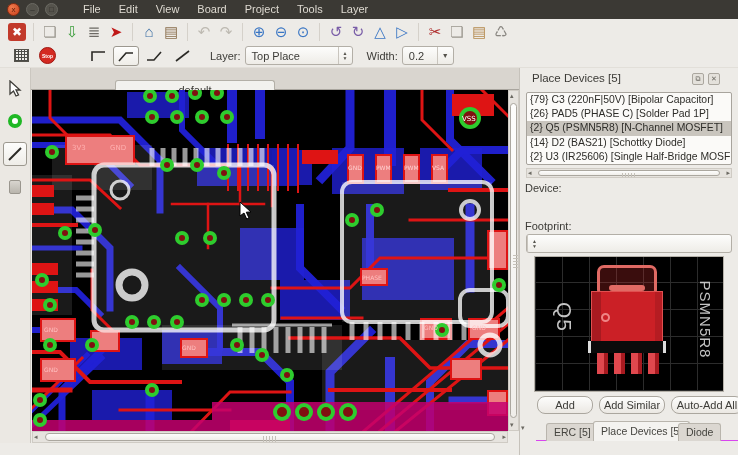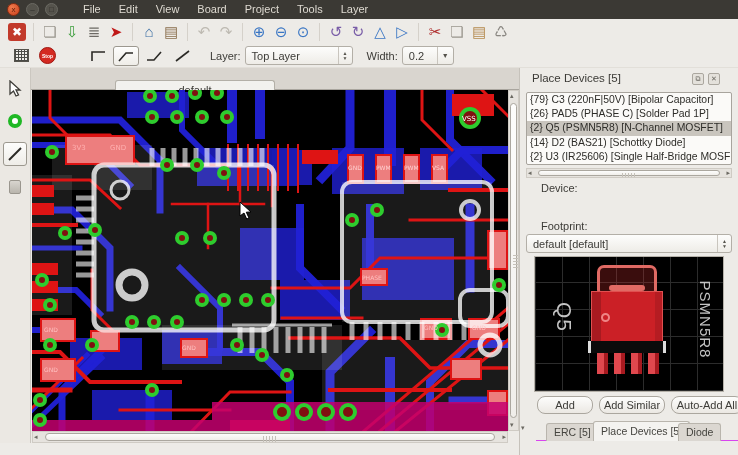--- a/index.html
+++ b/index.html
@@ -59,21 +59,21 @@
      background-image:repeating-linear-gradient(0deg,#C5C1B9 0 1px,transparent 1px 3px); }
 
   
   .panel { position:absolute; left:519px; top:68px; width:219px; height:387px; background:#EDEBE7; border-left:1px solid #C6C2BB; }
   .panel-title { position:absolute; left:12px; top:4px; font-size:11.5px; color:#3C3B37; }
   .panel-btn { position:absolute; top:5px; width:12px; height:12px; border:1px solid #ABA79F; border-radius:2px; background:#E4E1DB; color:#6B6962; font-size:7px; line-height:10px; text-align:center; }
   .list { position:absolute; left:6px; top:24px; width:206px; height:73px; background:#FBFAF8; border:1px solid #A8A49D; border-radius:2px; overflow:hidden; }
   .lrow { height:14.2px; line-height:14.2px; font-size:10.4px; padding-left:3px; white-space:nowrap; color:#2E2D29; }
   .lrow.selected { background:#C9C5BE; }
   .listscroll { position:absolute; left:6px; top:100px; width:206px; height:10px; }
-  .flabel { position:absolute; left:21px; font-size:11px; }
+  .flabel { position:absolute; left:5px; font-size:11px; }
   .fcombo { position:absolute; left:6px; width:206px; }
   .preview { position:absolute; left:14px; top:188px; width:190px; height:136px; background:#000; border:1px solid #B5B1A9; overflow:hidden; }
   .pgrid { position:absolute; inset:0;
      background-image: repeating-linear-gradient(0deg,#2C2C2C 0 1px,transparent 1px 27px), repeating-linear-gradient(90deg,#2C2C2C 0 1px,transparent 1px 27px); }
   .refdes { position:absolute; left:14px; top:48px; color:#C4C4C4; font-size:21px; transform:rotate(90deg); transform-origin:center; letter-spacing:1px; }
   .partname { position:absolute; right:-22px; top:54px; color:#C4C4C4; font-size:15px; transform:rotate(90deg); transform-origin:center; letter-spacing:1px; }
   .pk-tab { position:absolute; left:62px; top:8px; width:60px; height:32px; border:3px solid #E06A64; border-radius:7px; background:rgba(210,45,45,.28); }
   .pk-tabbar { position:absolute; left:74px; top:28px; width:36px; height:6px; background:#E06A64; border-radius:3px; }
   .pk-body { position:absolute; left:56px; top:34px; width:72px; height:52px; background:linear-gradient(90deg,#A81A20 0 9px,#CB2026 9px 63px,#B51C22 63px); border:1px solid #E05050; }
   .pk-hole { position:absolute; left:66px; top:56px; width:9px; height:9px; border:2px solid #EE8585; border-radius:50%; }
@@ -154,21 +154,21 @@
         <polyline points="3,11 10,11 17,3" fill="none" stroke="#2B2A26" stroke-width="1.6"></polyline>
       </svg>
   </span>
   <span class="routebtn">
     <svg width="20" height="14">
         <line x1="4" y1="12" x2="17" y2="2" stroke="#2B2A26" stroke-width="1.6"></line>
       </svg>
   </span>
   <span class="combo-label">Layer:</span>
   <span class="combo" style="width:108px;">
-    <span class="val">Top Layer</span>
+    <span class="val">Top Place</span>
     <span class="spin">
         <span>▲</span>
         <span>▼</span>
       </span>
   </span>
   <span class="combo-label">Width:</span>
   <span class="combo" style="width:52px;">
     <span class="val">0.2</span>
     <span class="drop">▼</span>
   </span>
@@ -493,21 +493,20 @@
     <span class="sb-arrow" style="left:1px;top:0px;">◂</span>
     <span class="sb-arrow" style="right:1px;top:0px;">▸</span>
     <div class="thumb" style="left:11px;right:11px;top:1px;height:6px;">
         <span class="grip-h" style="height:4px;"></span>
       </div>
   </div>
 
   <div class="flabel" style="top:114px;">Device:</div>
   <div class="flabel" style="top:152px;">Footprint:</div>
   <div class="combo fcombo" style="top:166px;">
-    <span class="val">default [default]</span>
     <span class="spin">
         <span>▲</span>
         <span>▼</span>
       </span>
   </div>
 
   <div class="preview">
     <div class="pgrid"></div>
     <div class="pk-tab"></div>
     <div class="pk-tabbar"></div>

